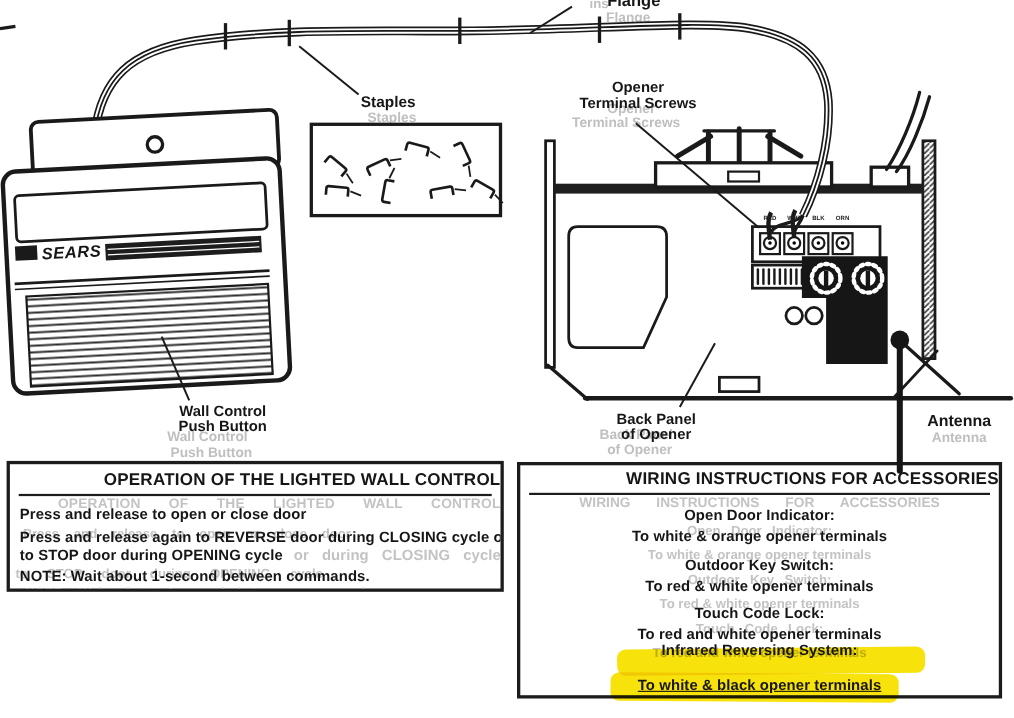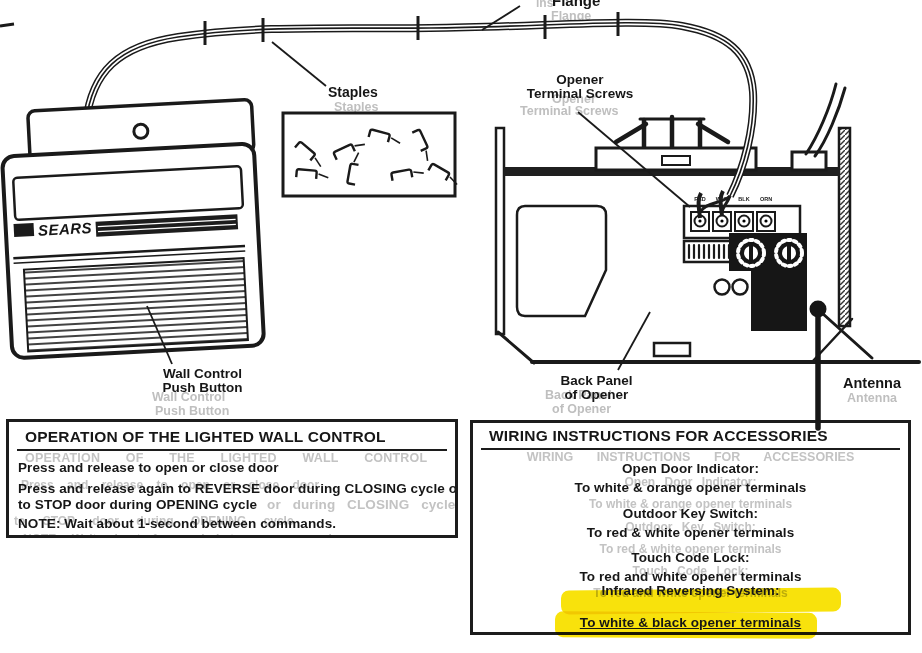--- a/index.html
+++ b/index.html
@@ -8,21 +8,21 @@
   svg.art{position:absolute;left:0;top:0;z-index:4;pointer-events:none;}
   .lbl{position:absolute;z-index:5;font-weight:bold;font-size:13.5px;color:#161616;white-space:nowrap;}
   .lbl.ctr{text-align:center;}
   .ghost{position:absolute;z-index:3;color:#bfbfbf;font-weight:bold;font-size:12.5px;white-space:nowrap;}
   .tiny{position:absolute;z-index:5;font-size:5.5px;font-weight:bold;color:#222;width:16px;text-align:center;letter-spacing:0;}
   
   .box{position:absolute;z-index:2;border:3px solid #1c1c1c;background:#fff;}
   .op-box{left:6px;top:419px;width:446px;height:113px;overflow:hidden;}
   .wire-box{left:470px;top:420px;width:435px;height:209px;overflow:visible;}
   .box .abs{position:absolute;white-space:nowrap;}
-  .btitle{width:100%;text-align:left;font-weight:bold;font-size:15.5px;letter-spacing:.2px;z-index:3;padding-left:16px;}
+  .btitle{width:100%;text-align:right;font-weight:bold;font-size:15.5px;letter-spacing:.2px;z-index:3;}
   .rule{position:absolute;left:8px;right:8px;border-top:2px solid #1c1c1c;z-index:3;}
   .gline{color:#c3c3c3;font-weight:bold;z-index:1;}
   .dline{z-index:3;font-size:13.5px;font-weight:bold;letter-spacing:.1px;}
   .ctrline{width:100%;text-align:center;}
   .hl{position:absolute;background:#F8E20C;mix-blend-mode:multiply;z-index:2;}
   .ghost-tail{color:#c3c3c3;word-spacing:8px;margin-left:10px;font-weight:bold;}
 </style>
 </head>
 <body>
 

